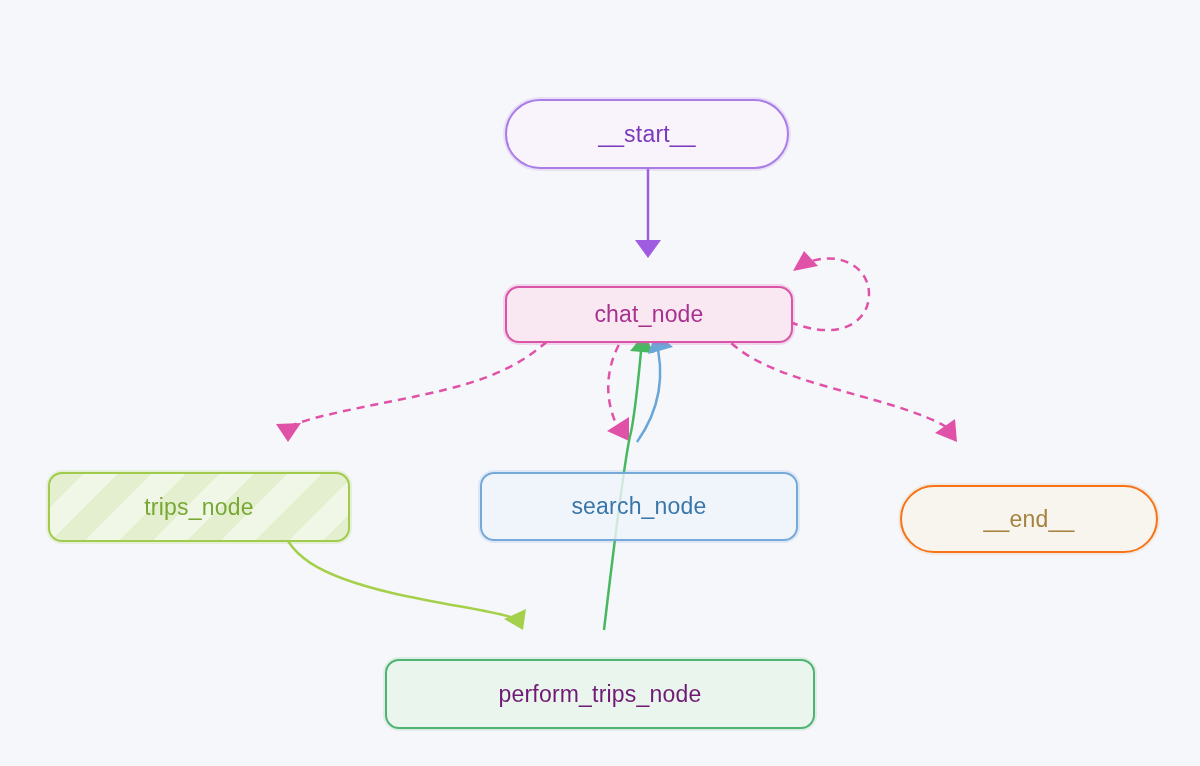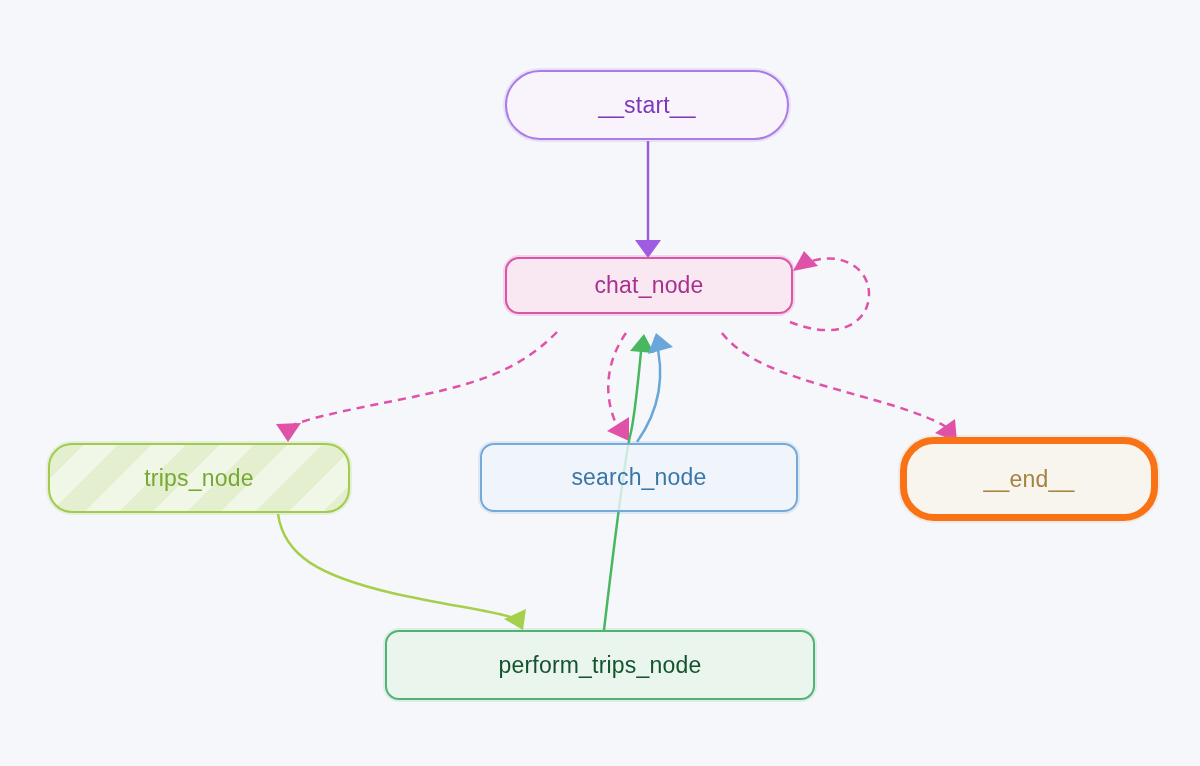--- a/index.html
+++ b/index.html
@@ -10,59 +10,60 @@
     overflow:hidden;
   }
   .canvas{position:relative;width:1200px;height:766px;}
   svg.edges{position:absolute;left:0;top:0;z-index:1;}
   .node{
     position:absolute;z-index:2;
     display:flex;align-items:center;justify-content:center;
     font-size:23px;font-weight:500;letter-spacing:.2px;
     box-sizing:border-box;
     cursor:pointer;
+    margin-top:29px;
   }
   .node span{pointer-events:none;}
   
   .node-start{
     left:505px;top:70px;width:284px;height:70px;border-radius:35px;
     background:#f9f4fc;border:2px solid #aa7ce6;color:#7c39ba;
     box-shadow:0 0 0 2px rgba(170,124,230,.18);
   }
   
   .node-chat{
     left:505px;top:257px;width:288px;height:57px;border-radius:14px;
     background:#f9e8f2;border:2px solid #da55a8;color:#a83190;
     box-shadow:0 0 0 2px rgba(218,85,168,.20);
   }
   
   .node-trips{
-    left:48px;top:443px;width:302px;height:70px;border-radius:24px;
+    left:48px;top:443px;width:302px;height:70px;border-radius:14px;
     background-color:#f2f8ea;
     background-image:repeating-linear-gradient(135deg,
         rgba(160,200,80,.18) 0 24px, rgba(160,200,80,.02) 24px 48px);
     border:2px solid #a1cb4c;color:#78a834;
     box-shadow:0 0 0 2px rgba(161,203,76,.18);
   }
   
   .node-search{
     left:480px;top:443px;width:318px;height:69px;border-radius:14px;
     background:rgba(237,244,250,.82);border:2px solid #75a9d9;color:#3a76a8;
     box-shadow:0 0 0 2px rgba(117,169,217,.18);
   }
   
   .node-end{
-    left:900px;top:437px;width:258px;height:84px;border-radius:34px;
-    background:#f8f5ef;border:7px solid #f97316;color:#a5823f;
+    left:900px;top:456px;width:258px;height:68px;border-radius:34px;
+    background:#f8f5ef;border:2px solid #f97316;color:#a5823f;
     box-shadow:0 0 0 2px rgba(198,163,96,.15);
   }
   
   .node-perform{
     left:385px;top:630px;width:430px;height:70px;border-radius:14px;
-    background:#e9f5ed;border:2px solid #51b371;color:#14532d;
+    background:#e9f5ed;border:2px solid #51b371;color:#701a75;
     box-shadow:0 0 0 2px rgba(81,179,113,.15);
   }
 </style>
 </head>
 <body>
 
 <div class="canvas">
 
   <svg class="edges" width="1200" height="766" viewBox="0 0 1200 766">
 

